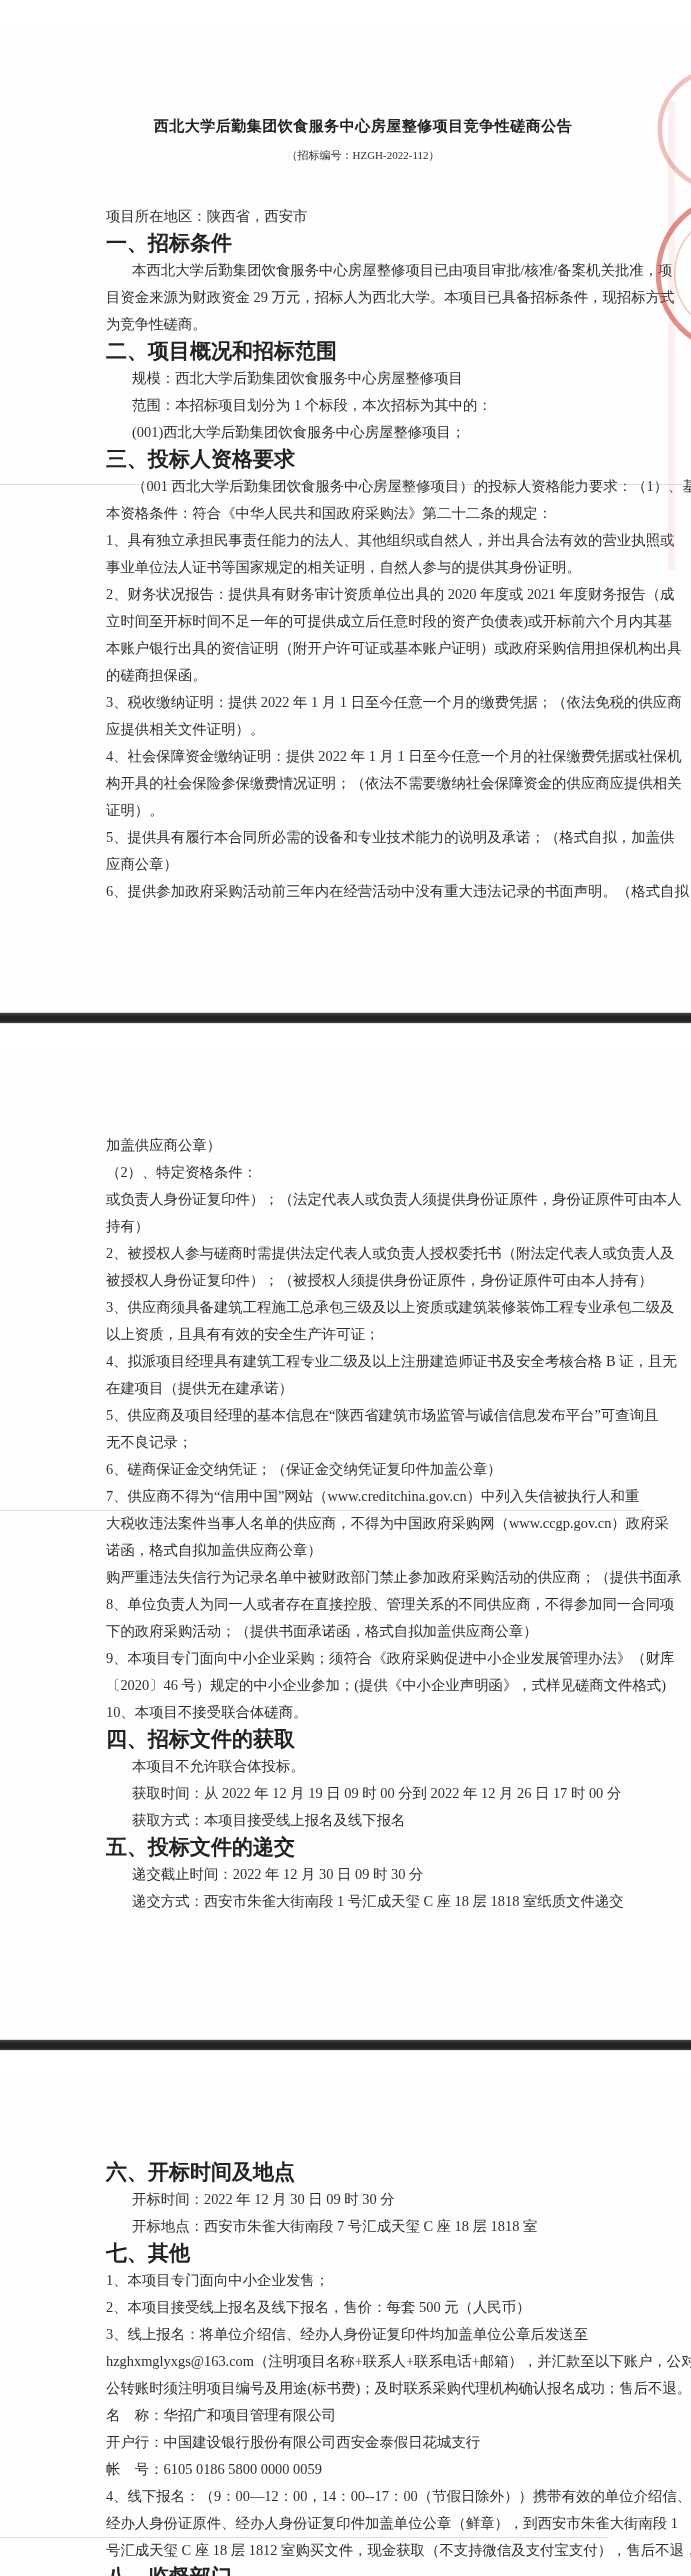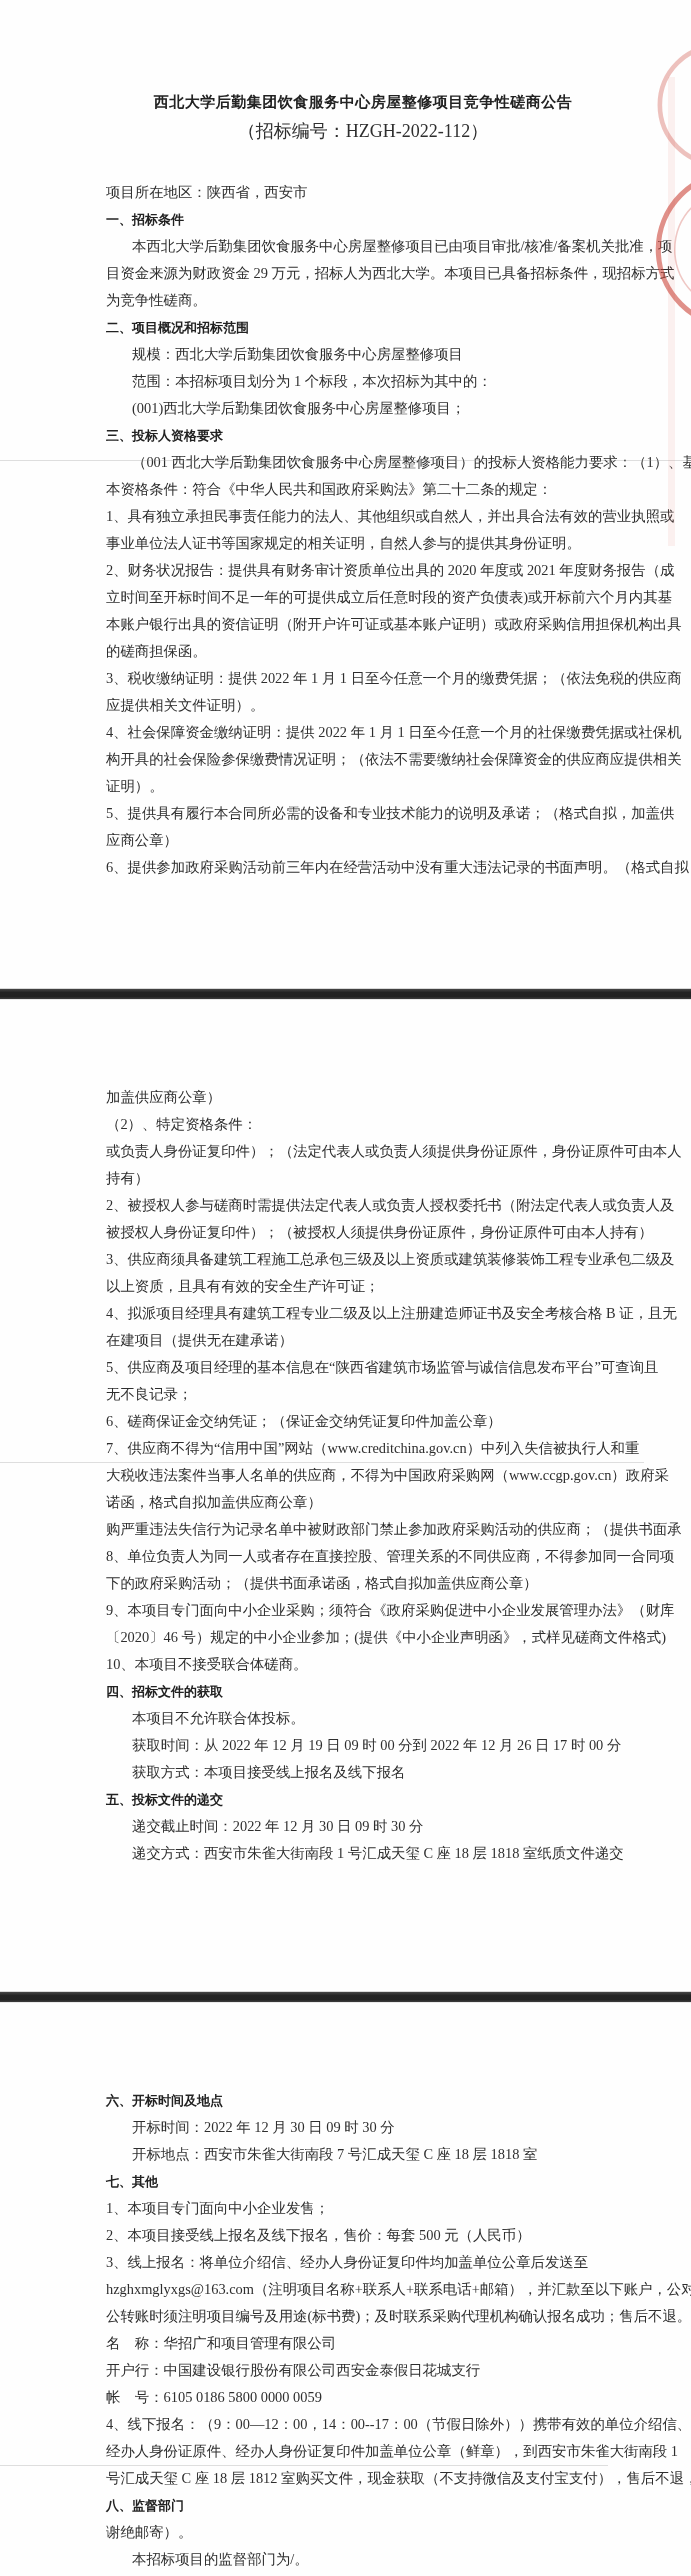--- a/index.html
+++ b/index.html
@@ -4,41 +4,41 @@
 <style>
   html,body{margin:0;padding:0;}
   body{
     width:692px;height:3582px;background:#ffffff;
     font-family:"Liberation Serif","DejaVu Serif",serif;
     position:relative;overflow:hidden;
   }
   .doc{position:relative;width:692px;}
   .page{
     position:relative;background:#fefefe;overflow:hidden;
-    padding-left:106px;box-sizing:border-box;
+    padding-left:106px;box-sizing:border-box;margin-top:24px;
   }
   #page-1{height:988px;padding-top:88px;}
   #page-2{height:991px;padding-top:84px;}
   #page-3{height:989px;padding-top:84px;}
   .band{
     height:12px;background:linear-gradient(#454545,#232323 35%,#222222 75%,#3d3d3d);
     border-top:1px solid #d8d8d8;border-bottom:1px solid #e9e9e9;box-sizing:border-box;
   }
   .ln{
     line-height:27px;height:27px;white-space:nowrap;
     font-size:14.4px;color:#2e2e2e;
   }
-  .ln.heading{font-weight:bold;font-size:13px;color:#222;}
+  .ln.heading{font-weight:bold;font-size:21px;color:#222;}
   .ln.indent{padding-left:26px;}
   .ln.title{
     text-align:center;font-size:15px;font-weight:bold;letter-spacing:0.5px;
     line-height:29px;height:29px;padding-right:72px;color:#222;
   }
   .ln.subtitle{
-    text-align:center;font-size:18px;font-weight:normal;
+    text-align:center;font-size:11px;font-weight:normal;
     line-height:29px;height:29px;padding-right:72px;
   }
   .ln.spacer{height:33px;}
   
   .speckles{
     position:absolute;top:0;right:0;width:129px;height:100%;pointer-events:none;
     background-image:radial-gradient(circle,rgba(110,110,110,.5) 0.5px,transparent 0.7px);
     background-size:9.8px 14px;opacity:.14;
   }
   .streak{

